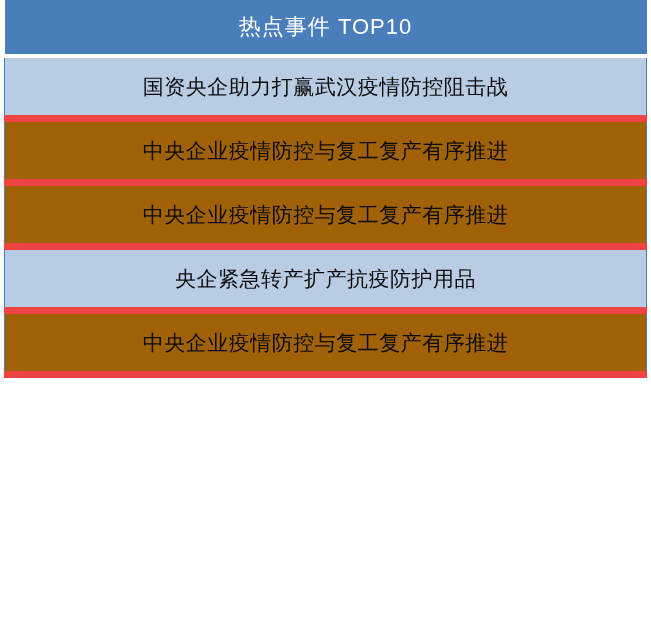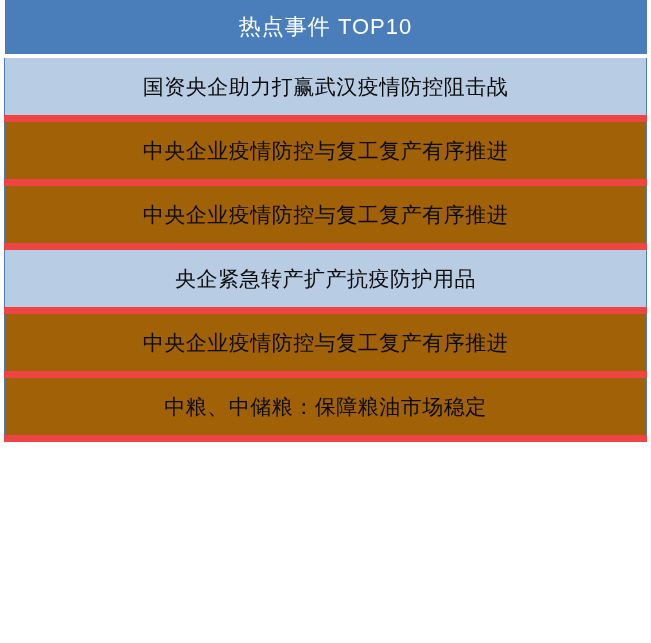--- a/index.html
+++ b/index.html
@@ -81,18 +81,15 @@
       </tr>
       <tr>
         <td class="row-cell row-even">中央企业疫情防控与复工复产有序推进</td>
       </tr>
       <tr>
         <td class="row-cell row-odd">央企紧急转产扩产抗疫防护用品</td>
       </tr>
       <tr>
         <td class="row-cell row-even">中央企业疫情防控与复工复产有序推进</td>
       </tr>
-      <tr>
-        <td class="row-cell row-even">中粮、中储粮：保障粮油市场稳定</td>
-      </tr>
     </tbody>
   </table>
 </div>
 
 </body></html>

